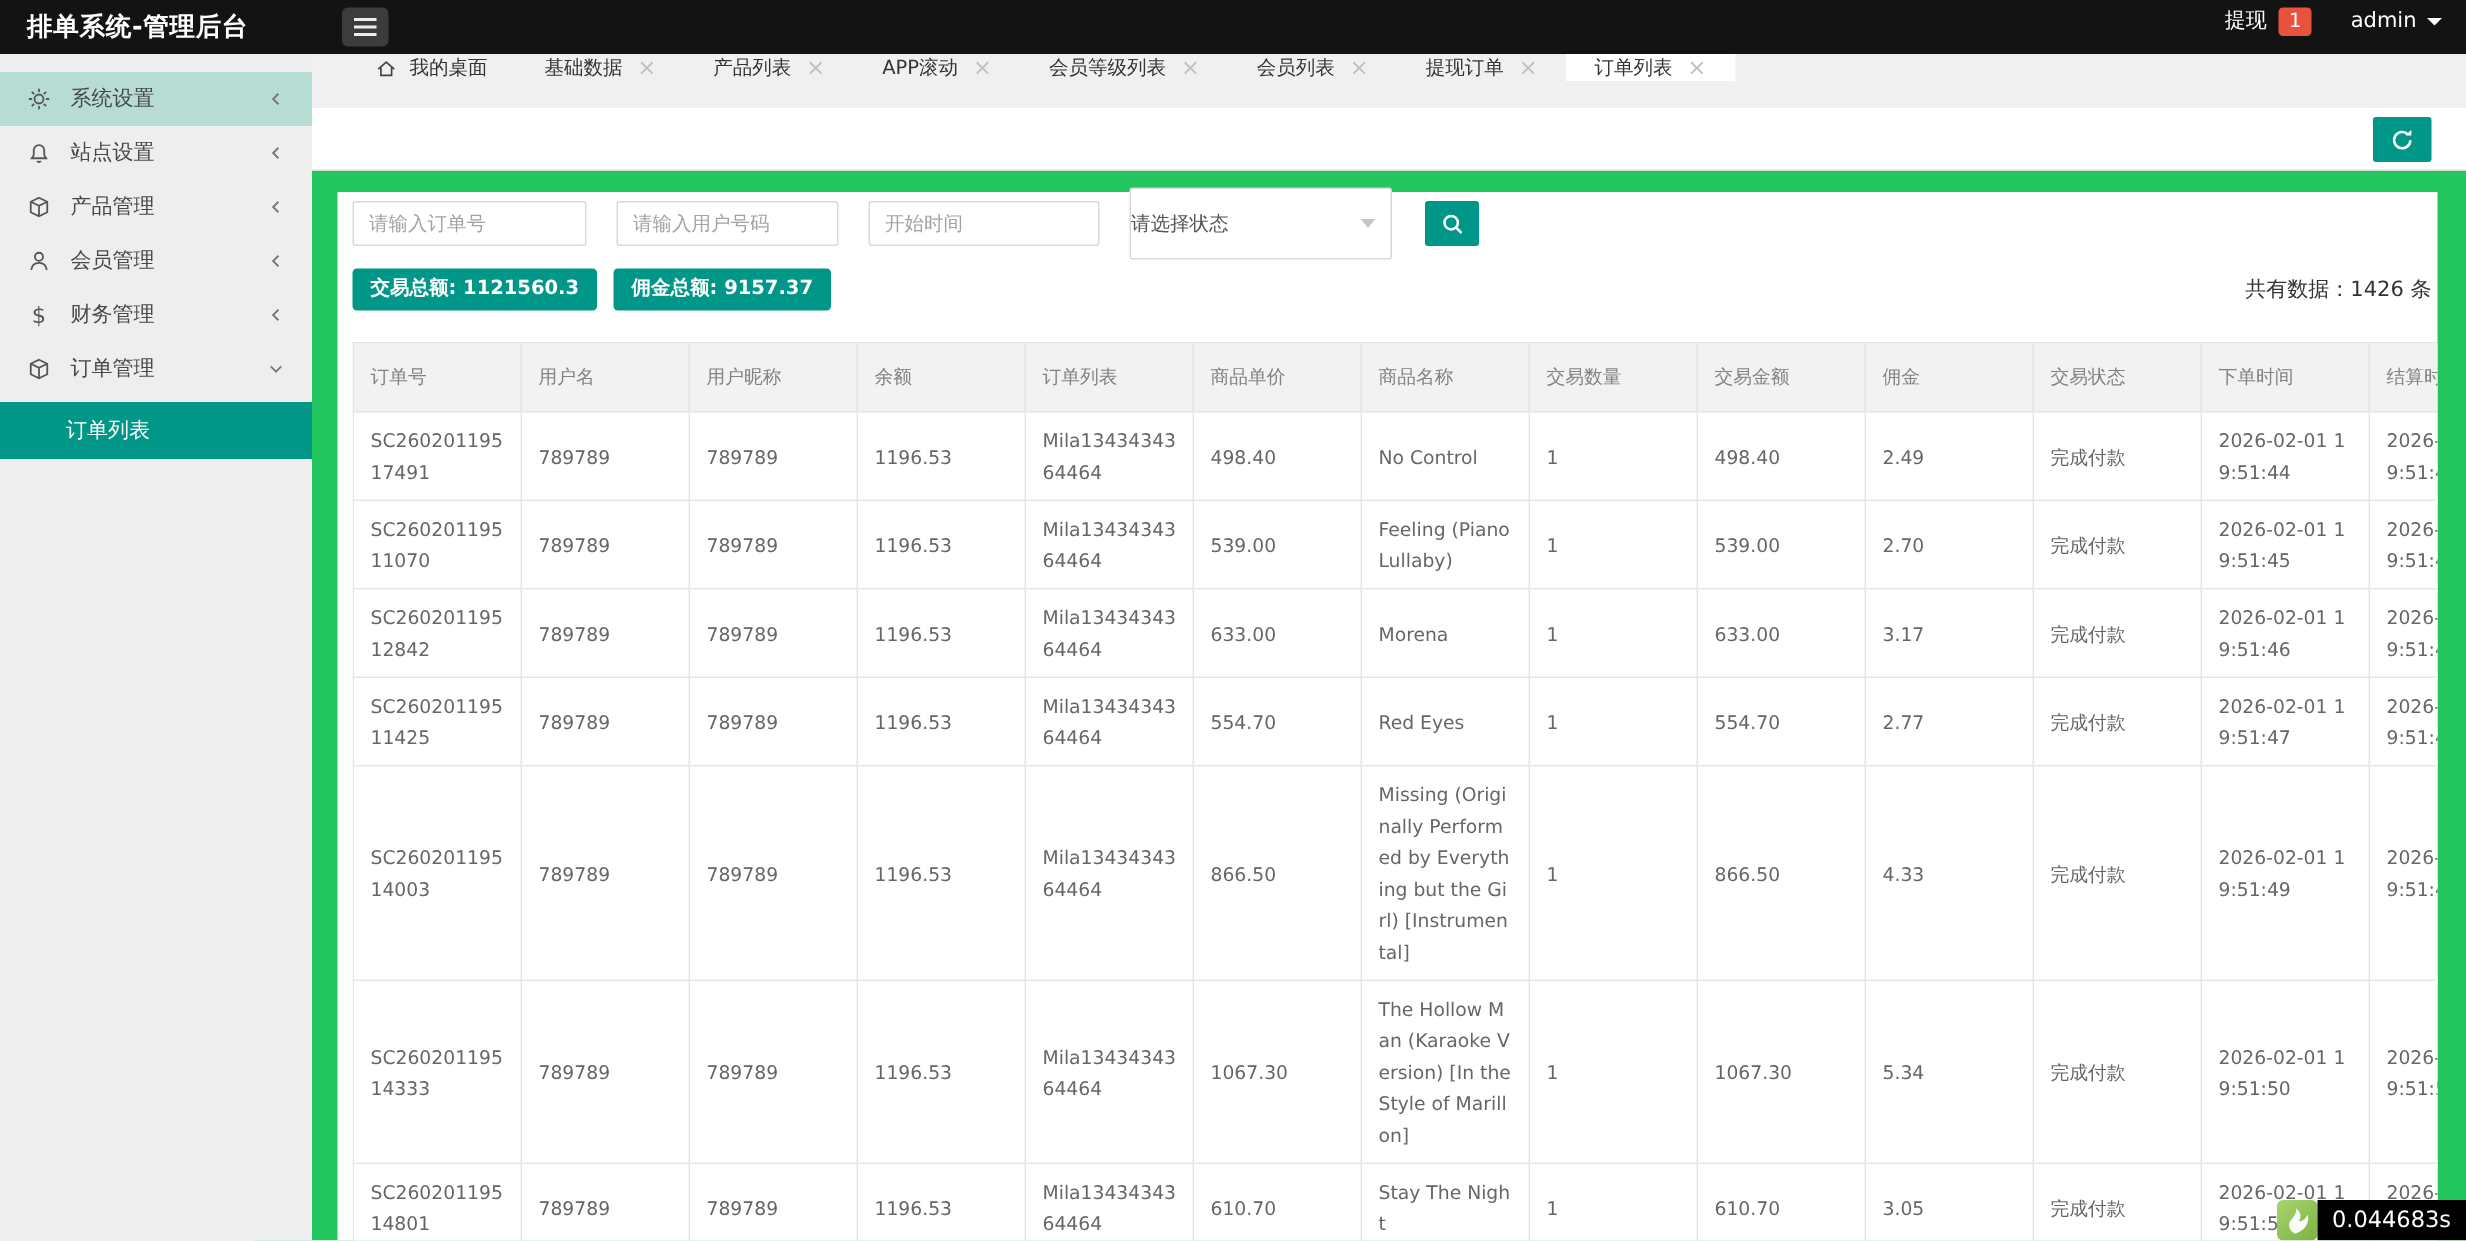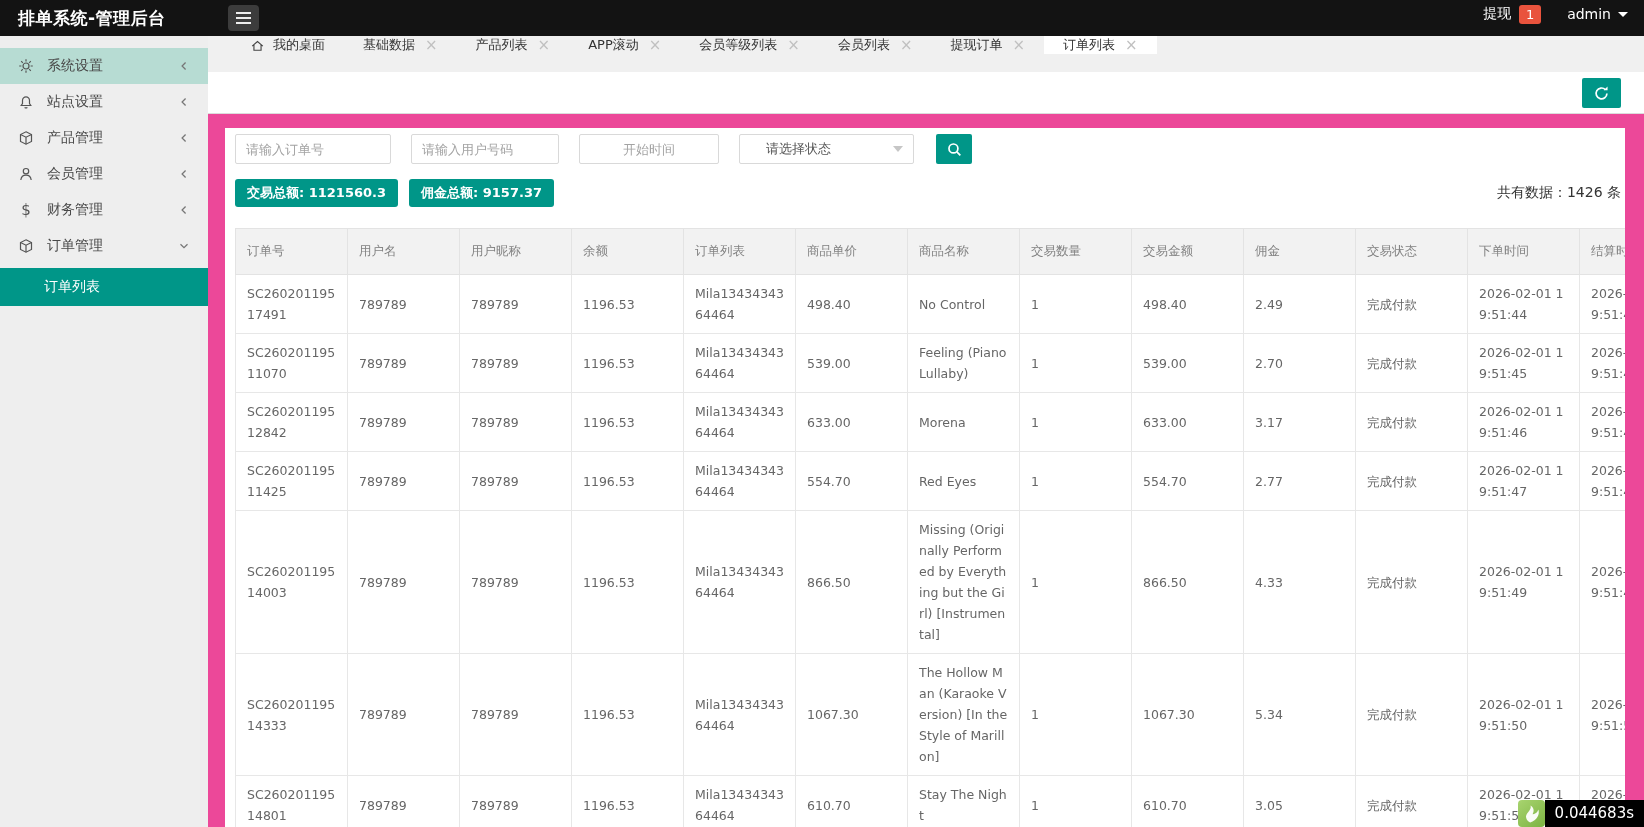--- a/index.html
+++ b/index.html
@@ -1,16 +1,16 @@
 <!DOCTYPE html>
 <html><head>
 <meta charset="utf-8">
 <style>
   html,body{margin:0;padding:0}
-  .page{position:relative;width:1644px;height:827px;overflow:hidden;background:#ec4899;
+  .page{position:relative;width:1644px;height:827px;overflow:hidden;background:#22c55e;
         font-family:"DejaVu Sans","Liberation Sans",sans-serif;-webkit-font-smoothing:antialiased}
   
   .topbar{position:absolute;left:0;top:0;width:100%;height:36px;background:#131313;z-index:30}
   .app-title{position:absolute;left:18px;top:0;line-height:36px;color:#fff;font-size:17px;font-weight:bold;letter-spacing:.5px}
   .hamburger{position:absolute;left:228px;top:5px;width:31px;height:26px;background:#3c3c3c;border-radius:4px;
              display:flex;flex-direction:column;justify-content:center;align-items:center;gap:3px;cursor:pointer;border:none}
   .hamburger i{display:block;width:15px;height:2px;background:#ededed}
   .top-right{position:absolute;right:16px;top:0;height:28px;display:flex;align-items:center;color:#fff;font-size:14px}
   .withdraw{cursor:pointer}
   .badge{background:#e9533d;color:#fff;min-width:12px;height:19px;line-height:19px;text-align:center;
@@ -36,22 +36,22 @@
   .toolbar{height:41px;background:#fff;border-bottom:1px solid #dcdcdc;position:relative}
   .refresh-btn{position:absolute;right:23px;top:6px;width:39px;height:30px;background:#009688;border:none;border-radius:2px;
                display:flex;align-items:center;justify-content:center;cursor:pointer}
   .content{padding:14px 19px 0 17px}
   .panel{background:#fff;width:1400px;box-sizing:border-box;padding:6px 0 0 10px;min-height:700px}
   
   .filter-row{display:flex;gap:20px;height:30px;align-items:center}
   .inp{height:30px;border:1px solid #d9d9d9;border-radius:2px;box-sizing:border-box;padding:0 10px;font-size:13px;color:#555;
        font-family:inherit;background:#fff}
   .inp::placeholder{color:#a3a3a3}
-  .select{width:175px;height:30px;border:1px solid #d9d9d9;border-radius:2px;box-sizing:border-box;display:flex;align-items:center;
-          padding:0 26px;font-size:13px;color:#555;position:relative;cursor:pointer;background:#fff}
+  .select{width:175px;height:48px;border:1px solid #d9d9d9;border-radius:2px;box-sizing:border-box;display:flex;align-items:center;
+          padding:0 0;font-size:13px;color:#555;position:relative;cursor:pointer;background:#fff}
   .sel-caret{position:absolute;right:10px;width:0;height:0;border-left:5px solid transparent;border-right:5px solid transparent;border-top:6px solid #c6c6c6}
   .search-btn{width:36px;height:30px;background:#009688;border:none;border-radius:2px;margin-left:2px;
               display:flex;align-items:center;justify-content:center;cursor:pointer}
   
   .summary-row{margin-top:15px;display:flex;align-items:center;padding-right:4px}
   .chip{height:28px;line-height:28px;background:#009688;color:#fff;font-size:13px;font-weight:bold;border-radius:3px;padding:0 12px;margin-right:11px}
   .count{margin-left:auto;font-size:14px;color:#333}
   
   .table-clip{margin-top:21px;width:1390px;overflow:hidden}
   table{border-collapse:collapse;table-layout:fixed;width:1456px}
@@ -207,21 +207,21 @@
         </span>
       </button>
     </div>
 
     <div class="content">
       <div class="panel">
 
         <div class="filter-row">
           <input class="inp" style="width: 156px;" placeholder="请输入订单号">
           <input class="inp" style="width: 148px;" placeholder="请输入用户号码">
-          <input class="inp" style="width: 140px; text-align: center;" placeholder="开始时间">
+          <input class="inp" style="width: 154px;" placeholder="开始时间">
           <div class="select">
             <span>请选择状态</span>
             <span class="sel-caret"></span>
           </div>
           <button class="search-btn">
             <span style="display:flex">
               <svg width="17" height="17" viewBox="0 0 16 16">
                   <circle cx="7" cy="7" r="4.2" fill="none" stroke="#fff" stroke-width="1.6"></circle>
                   <path d="M10.2 10.2l3.3 3.3" stroke="#fff" stroke-width="1.6"></path>
                 </svg>

